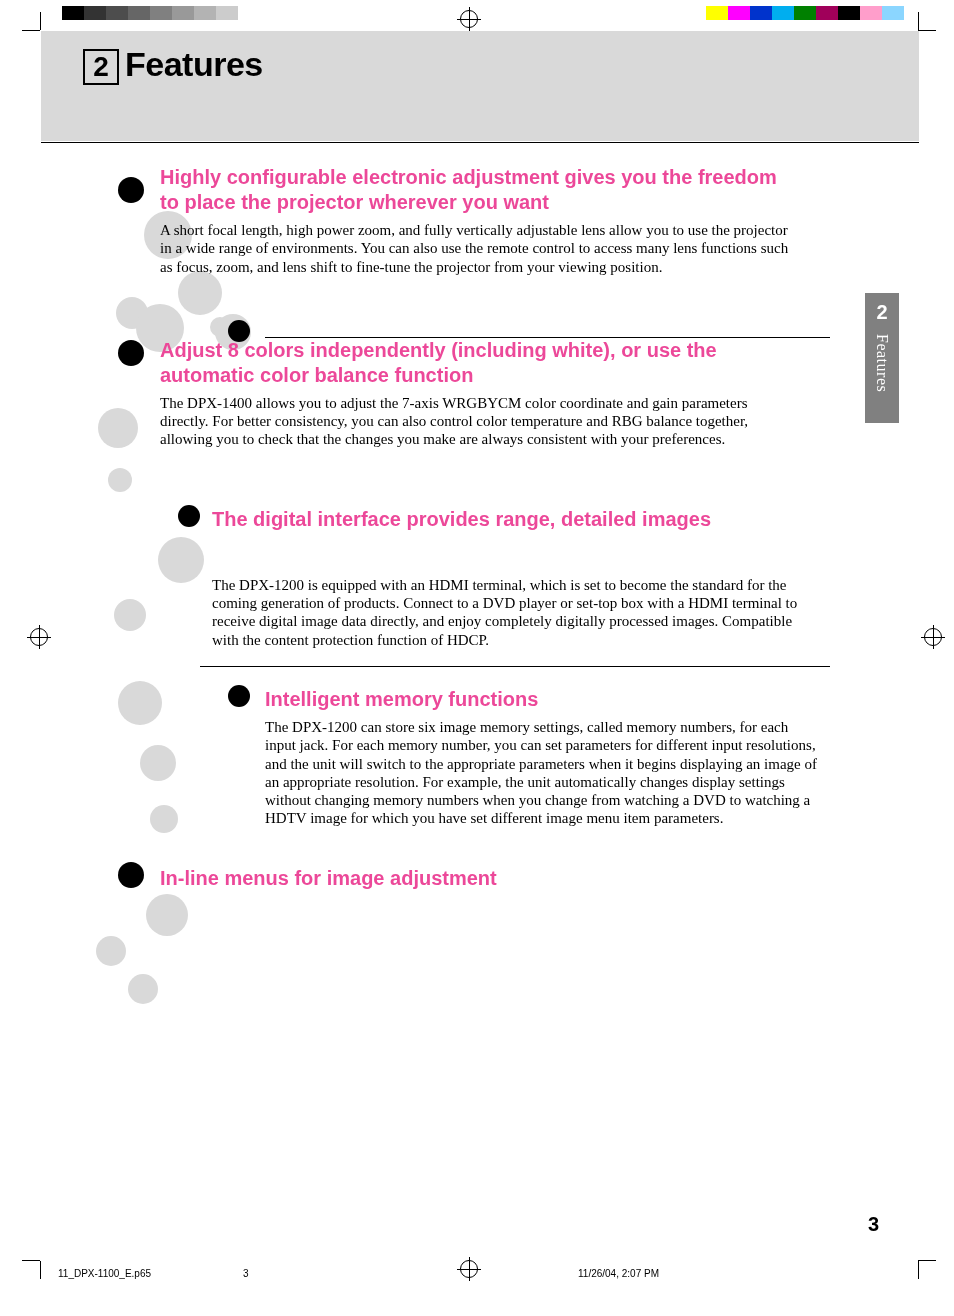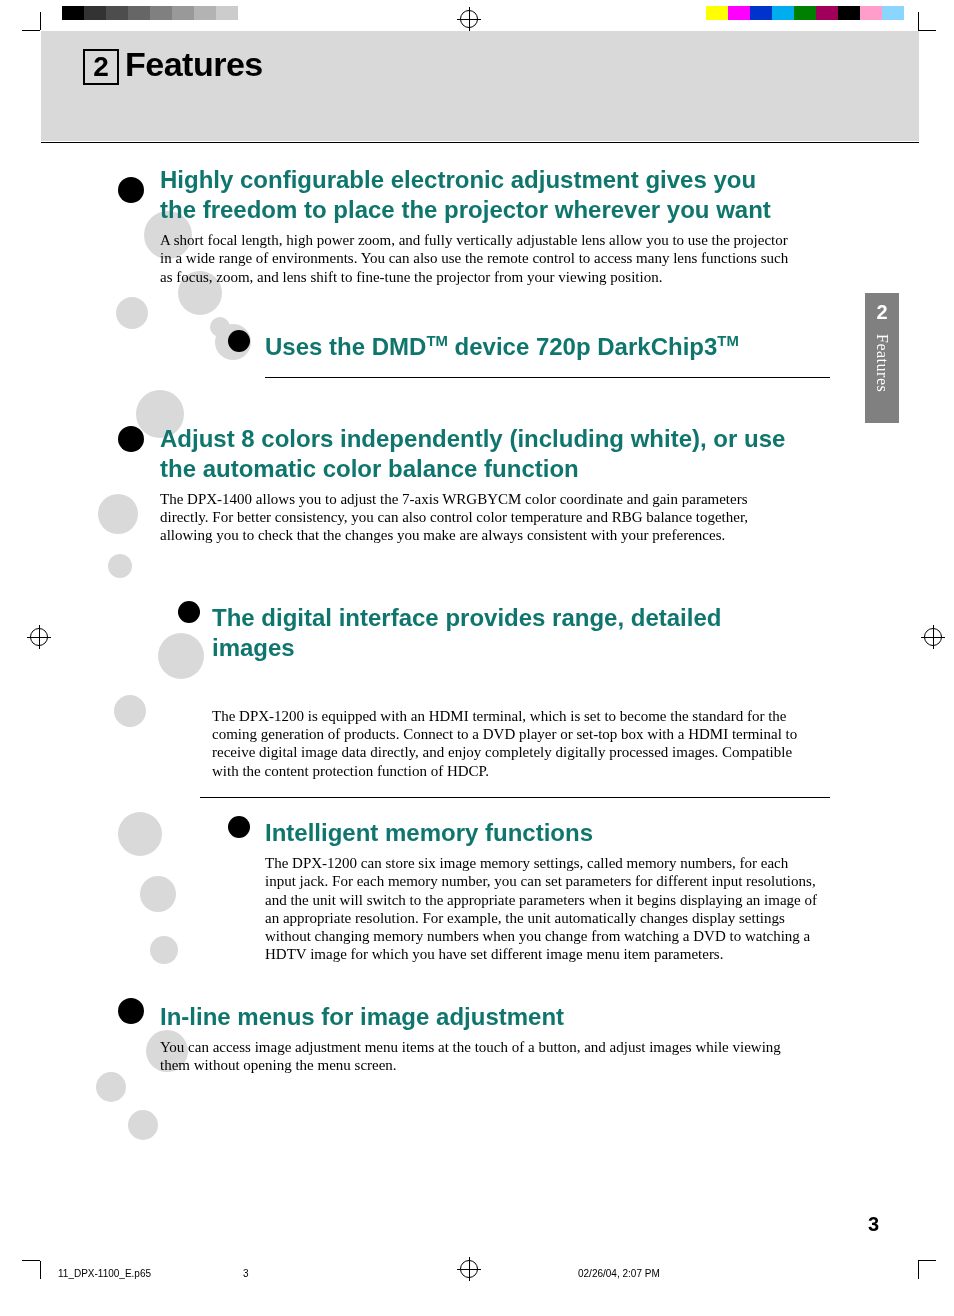--- a/index.html
+++ b/index.html
@@ -68,23 +68,23 @@
   
   .content {
     position: absolute;
     left: 100px; top: 165px; width: 720px;
   }
 
   .block { position: relative; margin-bottom: 38px; }
   .block h3 {
     font-family: Arial, Helvetica, sans-serif;
     font-weight: 700;
-    font-size: 24px;
+    font-size: 20px;
     line-height: 1.25;
-    color: #0f766e;
+    color: #ec4899;
     margin-bottom: 6px;
   }
   .block p {
     font-family: "Times New Roman", Times, serif;
     font-size: 15px;
     line-height: 1.22;
     color: #000;
   }
   .sup { font-size: 0.62em; vertical-align: super; }
 
@@ -208,23 +208,20 @@
     <div class="deco" style="left:16px; top:132px; width:32px; height:32px;"></div>
     <div class="deco" style="left:110px; top:152px; width:20px; height:20px;"></div>
     <div class="bullet" style="left:18px; top:12px;"></div>
     <h3 style="position:relative;">Highly configurable electronic adjustment gives you the freedom to place the projector wherever you want</h3>
     <p style="position:relative;">A short focal length, high power zoom, and fully vertically adjustable lens allow you to use the projector in a wide range of environments. You can also use the remote control to access many lens functions such as focus, zoom, and lens shift to fine-tune the projector from your viewing position.</p>
   </div>
 
   <div class="block" style="padding-left:165px; margin-top:46px;">
     <div class="deco" style="left:115px; top:-8px; width:36px; height:36px;"></div>
     <div class="bullet" style="left:128px; top:-2px; width:22px; height:22px;"></div>
-    <h3 style="position:relative;">
-      <span>Uses the DMD</span><span class="sup">TM</span><span> device 720p DarkChip3</span><span class="sup">TM</span>
-    </h3>
     <div class="divider" style="left:165px; right:-10px; bottom:-16px;"></div>
   </div>
 
   <div class="block" style="padding-left:60px; padding-right:30px; margin-top:62px;">
     <div class="deco" style="left:36px; top:-34px; width:48px; height:48px;"></div>
     <div class="deco" style="left:-2px; top:70px; width:40px; height:40px;"></div>
     <div class="deco" style="left:8px; top:130px; width:24px; height:24px;"></div>
     <div class="bullet" style="left:18px; top:2px;"></div>
     <h3 style="position:relative;">Adjust 8 colors independently (including white), or use the automatic color balance function</h3>
     <p style="position:relative;">The DPX-1400 allows you to adjust the 7-axis WRGBYCM color coordinate and gain parameters directly. For better consistency, you can also control color temperature and RBG balance together, allowing you to check that the changes you make are always consistent with your preferences.</p>
@@ -247,24 +244,23 @@
     <h3 style="position:relative;">Intelligent memory functions</h3>
     <p style="position:relative;">The DPX-1200 can store six image memory settings, called memory numbers, for each input jack. For each memory number, you can set parameters for different input resolutions, and the unit will switch to the appropriate parameters when it begins displaying an image of an appropriate resolution. For example, the unit automatically changes display settings without changing memory numbers when you change from watching a DVD to watching a HDTV image for which you have set different image menu item parameters.</p>
   </div>
 
   <div class="block" style="padding-left:60px; padding-right:30px; margin-top:22px;">
     <div class="deco" style="left:46px; top:28px; width:42px; height:42px;"></div>
     <div class="deco" style="left:-4px; top:70px; width:30px; height:30px;"></div>
     <div class="deco" style="left:28px; top:108px; width:30px; height:30px;"></div>
     <div class="bullet" style="left:18px; top:-4px;"></div>
     <h3 style="position:relative;">In-line menus for image adjustment</h3>
-    <p style="position:relative;">You can access image adjustment menu items at the touch of a button, and adjust images while viewing them without opening the menu screen.</p>
   </div>
 
 </div>
 
 <div class="page-num">3</div>
 
 <div class="footer">
   <span class="f1">11_DPX-1100_E.p65</span>
   <span class="f2">3</span>
-  <span class="f3">02/26/04, 2:07 PM</span>
+  <span class="f3">11/26/04, 2:07 PM</span>
 </div>
 
 </body></html>

